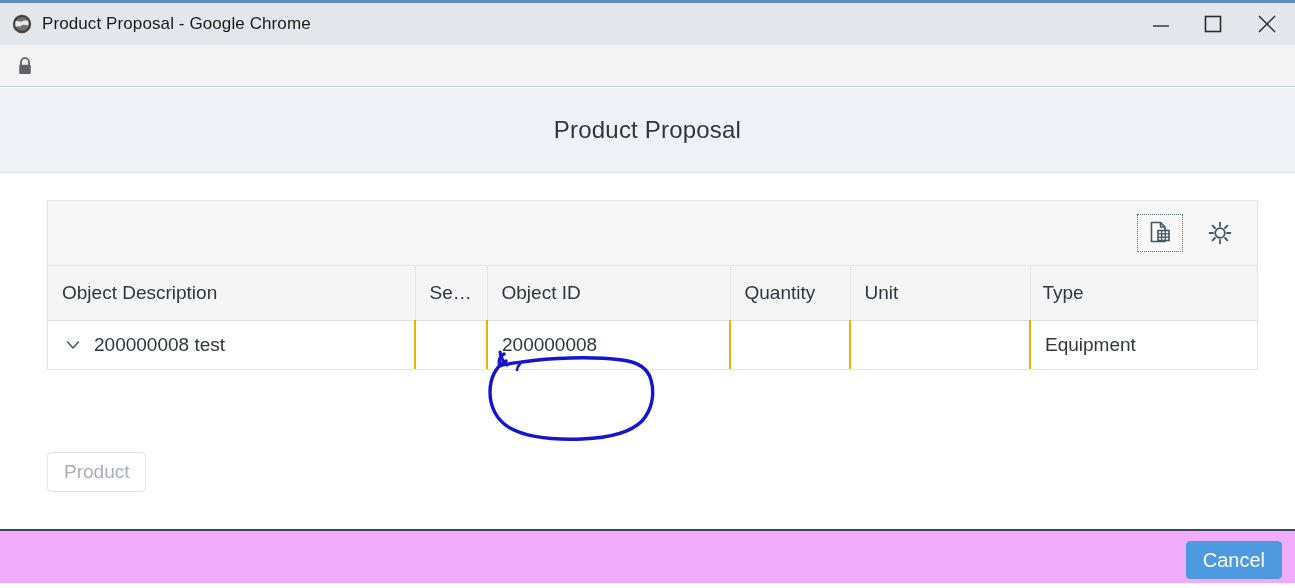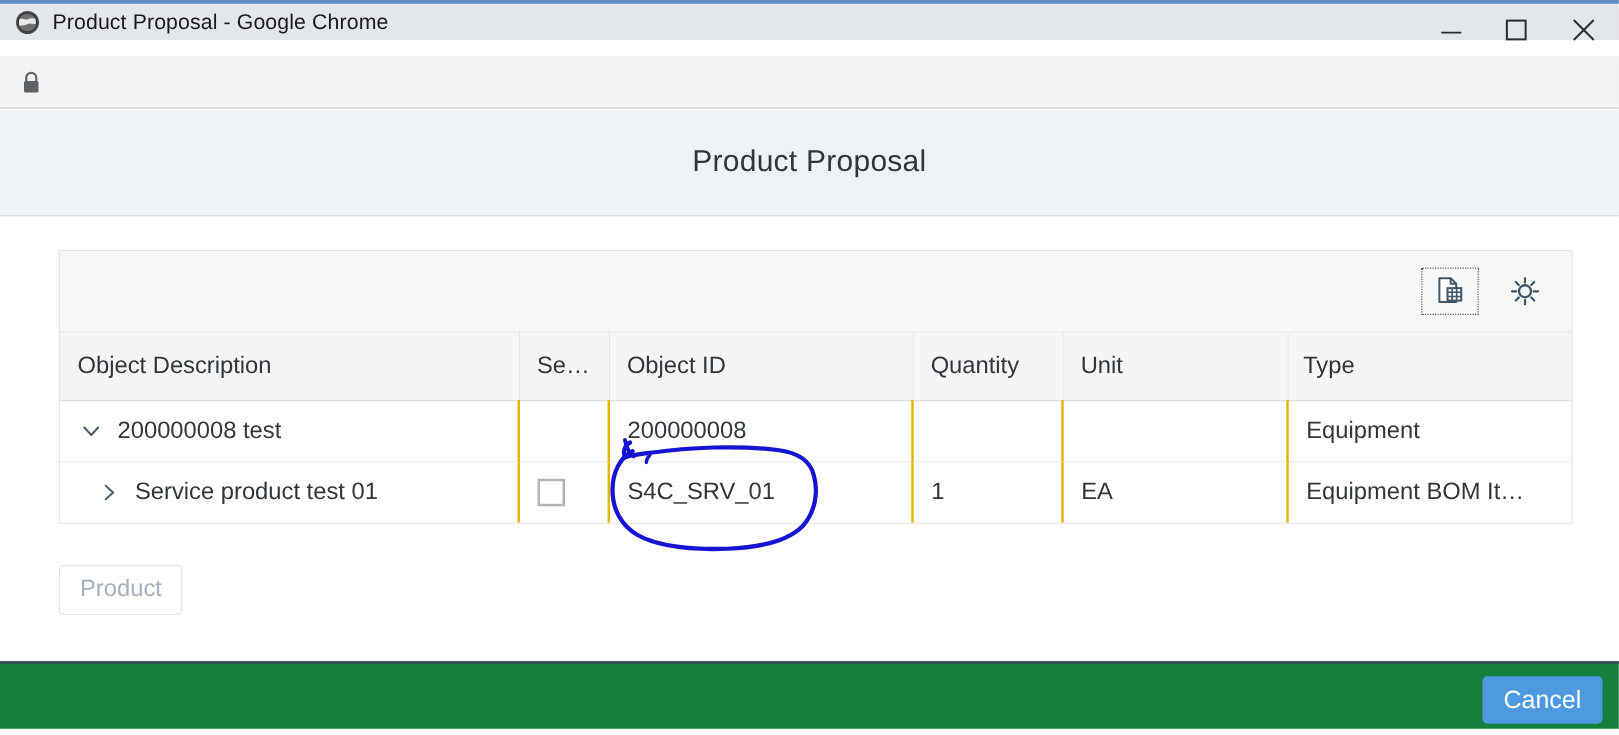--- a/index.html
+++ b/index.html
@@ -20,21 +20,21 @@
     position: absolute;
     left: 0; top: 0;
     width: 1295px;
     height: 588px;
     background: #ffffff;
   }
   .titlebar {
     position: absolute;
     left: 0; top: 0;
     width: 1295px;
-    height: 32px;
+    height: 45px;
     background: #e3e6ea;
     border-top: 3px solid #5b8cc4;
     box-sizing: border-box;
     display: flex;
     align-items: center;
   }
   .titlebar-icon {
     width: 24px;
     height: 24px;
     margin-left: 10px;
@@ -246,21 +246,21 @@
     justify-content: center;
     box-sizing: border-box;
   }
 
   
   .footer {
     position: absolute;
     left: 0; top: 529px;
     width: 1295px;
     height: 54px;
-    background: #15803d;
+    background: #f0abfc;
     border-top: 2px solid #3d4856;
     box-sizing: border-box;
   }
   .cancel-btn {
     position: absolute;
     right: 13px;
     top: 10px;
     height: 38px;
     padding: 0 16px;
     background: #4e9ae0;
@@ -397,39 +397,20 @@
                 </span>
                 <span class="cell-ellipsis">200000008 test</span>
               </div>
             </td>
             <td></td>
             <td>200000008</td>
             <td></td>
             <td></td>
             <td>Equipment</td>
           </tr>
-          <tr>
-            <td>
-              <div class="tree-cell level-1">
-                <span class="chev">
-                  <svg width="16" height="16" viewBox="0 0 16 16">
-                      <polyline points="5.5,2.5 11.5,8 5.5,13.5" fill="none" stroke="#4a5a6a" stroke-width="1.6" stroke-linecap="round" stroke-linejoin="round"></polyline>
-                    </svg>
-                </span>
-                <span class="cell-ellipsis">Service product test 01</span>
-              </div>
-            </td>
-            <td>
-              <span class="checkbox"></span>
-            </td>
-            <td>S4C_SRV_01</td>
-            <td>1</td>
-            <td>EA</td>
-            <td>Equipment BOM It…</td>
-          </tr>
         </tbody>
       </table>
     </div>
 
     <div class="choose-btn">Product</div>
   </div>
 
   <svg class="annotation" viewBox="0 0 210 110">
     <path d="M34 18 C30 20 28 25 30 30 C34 28 44 27 52 26
              C80 22 120 20 152 24 C168 26 178 32 181 44

